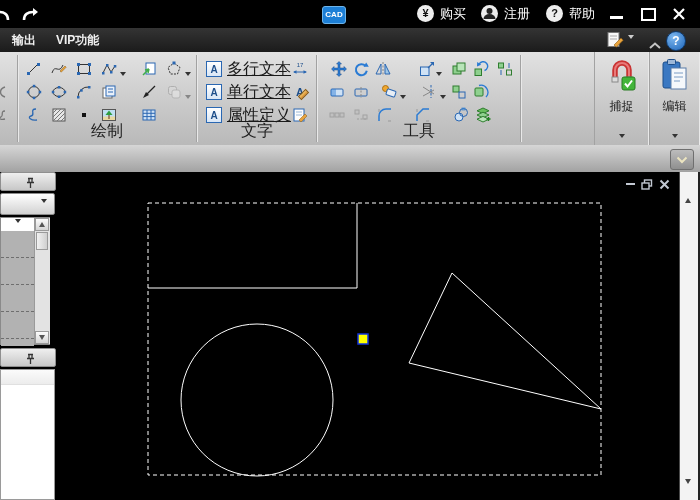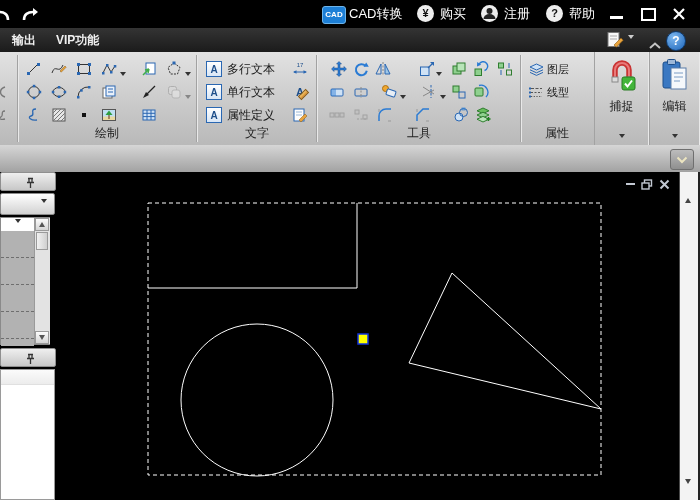--- a/index.html
+++ b/index.html
@@ -24,26 +24,26 @@
   .helpcirc{width:18px;height:18px;border-radius:50%;top:3px;
             background:radial-gradient(circle at 35% 30%,#7db8f0,#1c64b8);
             color:#fff;font-size:12px;font-weight:bold;text-align:center;line-height:18px;
             border:1px solid #0e3a6e;}
   
   .ribbon{left:0;top:52px;width:700px;height:93px;
           background:linear-gradient(#e2e2e2,#cacaca 55%,#b9b9b9);
           border-bottom:1px solid #8d8d8d;}
   .vdiv{position:absolute;top:3px;bottom:3px;width:1px;background:#a2a2a2;box-shadow:1px 0 0 #e9e9e9;}
   .glabel{position:absolute;bottom:3px;left:0;right:0;text-align:center;
-          font-size:12px;color:#222;}
+          font-size:16px;color:#222;}
   .cell{position:absolute;width:18px;height:18px;display:flex;align-items:center;justify-content:center;}
   .cell16{position:absolute;width:16px;height:16px;display:flex;align-items:center;justify-content:center;}
   .dd{width:0;height:0;border-left:3px solid transparent;border-right:3px solid transparent;
       border-top:4px solid #333;}
-  .tbtn-label{position:absolute;font-size:12px;color:#1a1a1a;line-height:18px;}
+  .tbtn-label{position:absolute;font-size:16px;color:#1a1a1a;line-height:18px;text-decoration:underline;}
   .ticon{position:absolute;width:16px;height:16px;border:1px solid #2a67b2;box-sizing:border-box;
          background:linear-gradient(#ffffff,#d8e6f6);display:flex;align-items:center;justify-content:center;
          font-size:10px;font-weight:bold;color:#1d4e8a;}
   .pencil{position:absolute;width:9px;height:3px;background:linear-gradient(#f5c66a,#d98b28);
           border:0.5px solid #8a5a12;transform:rotate(-45deg);}
   .bigpanel{position:absolute;top:0;height:93px;border-left:1px solid #a2a2a2;border-right:1px solid #e9e9e9;}
   .bigpanel .blabel{position:absolute;top:46px;left:0;right:0;text-align:center;font-size:12px;color:#1a1a1a;}
   .bigpanel .bdd{position:absolute;bottom:7px;left:50%;margin-left:-3px;}
   .dimnum{font-size:6px;color:#1d4e8a;line-height:5px;}
   
@@ -83,21 +83,20 @@
   <span class="abs" style="left:-7px;top:5px"><svg width="18" height="18">
         <path d="M15,15 C15,9 11,7 6,7" fill="none" stroke="#fff" stroke-width="2.6"></path>
         <polygon points="6,3 6,11 1,7" fill="#fff"></polygon>
       </svg></span>
   <span class="abs" style="left:21px;top:5px"><svg width="18" height="18">
         <path d="M3,15 C3,9 7,7 12,7" fill="none" stroke="#fff" stroke-width="2.6"></path>
         <polygon points="12,3 12,11 17,7" fill="#fff"></polygon>
       </svg></span>
 
   <span class="abs badge-cad" style="left:322px">CAD</span>
-  <span class="abs txt" style="left:349px">CAD转换</span>
   <span class="abs circ" style="left:417px">¥</span>
   <span class="abs txt" style="left:440px">购买</span>
   <span class="abs circ" style="left:481px"><svg width="17" height="17" viewBox="0 0 17 17">
         <circle cx="8.5" cy="6" r="3" fill="#222"></circle>
         <path d="M2.5,14 a6,5 0 0 1 12,0 z" fill="#222"></path>
       </svg></span>
   <span class="abs txt" style="left:504px">注册</span>
   <span class="abs circ" style="left:546px">?</span>
   <span class="abs txt" style="left:569px">帮助</span>
 
@@ -437,42 +436,20 @@
           <path d="M8,1 L14,3.8 8,6.6 2,3.8 Z" fill="#6abf5e" stroke="#2f7d2f"></path>
           <path d="M8,5.2 L14,8 8,10.8 2,8 Z" fill="#8fd08f" stroke="#2f7d2f"></path>
           <path d="M8,9.4 L14,12.2 8,15 2,12.2 Z" fill="#b8e4b8" stroke="#2f7d2f"></path>
           <path d="M11.5,12 h4 M13.5,10 v4" stroke="#1d7d1d" stroke-width="1.4"></path>
         </svg>
       </span>
 
     <span class="glabel">工具</span>
   </div>
 
-  <div class="abs" style="left:522px;top:0;width:70px;height:93px">
-    <span class="cell16" style="left:6px;top:9px">
-        <svg width="15" height="13">
-          <path d="M7.5,1 L14,4 7.5,7 1,4 Z" fill="#cfe2f5" stroke="#2a67b2"></path>
-          <path d="M1,6.8 L7.5,9.8 14,6.8" fill="none" stroke="#2a67b2"></path>
-          <path d="M1,9.4 L7.5,12.4 14,9.4" fill="none" stroke="#2a67b2"></path>
-        </svg>
-      </span>
-    <span class="abs" style="left:25px;top:8px;font-size:11px;color:#1a1a1a;line-height:18px">图层</span>
-    <span class="cell16" style="left:6px;top:32px">
-        <svg width="15" height="13">
-          <path d="M2,2.5 h11" stroke="#555" stroke-dasharray="3 1.5"></path>
-          <path d="M2,6.5 h11" stroke="#555" stroke-dasharray="2 1.5"></path>
-          <path d="M2,10.5 h11" stroke="#555" stroke-dasharray="1.2 1.5"></path>
-          <rect x="0" y="1.5" width="2" height="2" fill="#2a67b2"></rect>
-          <rect x="0" y="5.5" width="2" height="2" fill="#2a67b2"></rect>
-          <rect x="0" y="9.5" width="2" height="2" fill="#2a67b2"></rect>
-        </svg>
-      </span>
-    <span class="abs" style="left:25px;top:31px;font-size:11px;color:#1a1a1a;line-height:18px">线型</span>
-    <span class="glabel">属性</span>
-  </div>
 
   <div class="bigpanel" style="left:594px;width:53px">
     <span class="abs" style="left:13px;top:6px"><svg width="28" height="36">
           <path d="M7,22 V12 a7,7 0 0 1 14,0 V22" fill="none" stroke="#c93333" stroke-width="5.5"></path>
           <path d="M7,22 V12 a7,7 0 0 1 14,0 V22" fill="none" stroke="#e87a7a" stroke-width="2"></path>
           <rect x="4" y="19" width="6" height="5" fill="#dcdcdc" stroke="#888"></rect>
           <rect x="18" y="19" width="6" height="5" fill="#dcdcdc" stroke="#888"></rect>
           <rect x="14" y="19" width="13" height="13" rx="2" fill="#43b53a" stroke="#2a7d24"></rect>
           <path d="M17,25.5 l2.5,3 4.5,-6" stroke="#fff" stroke-width="2" fill="none"></path>
         </svg></span>

